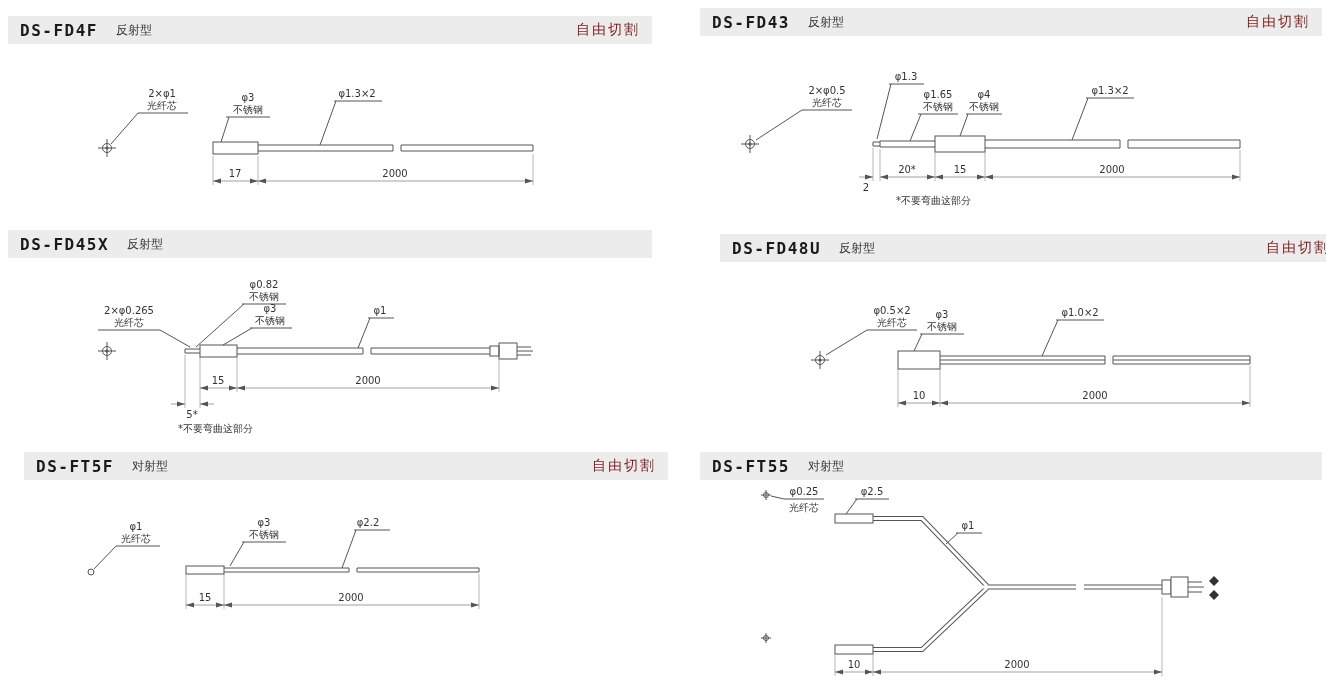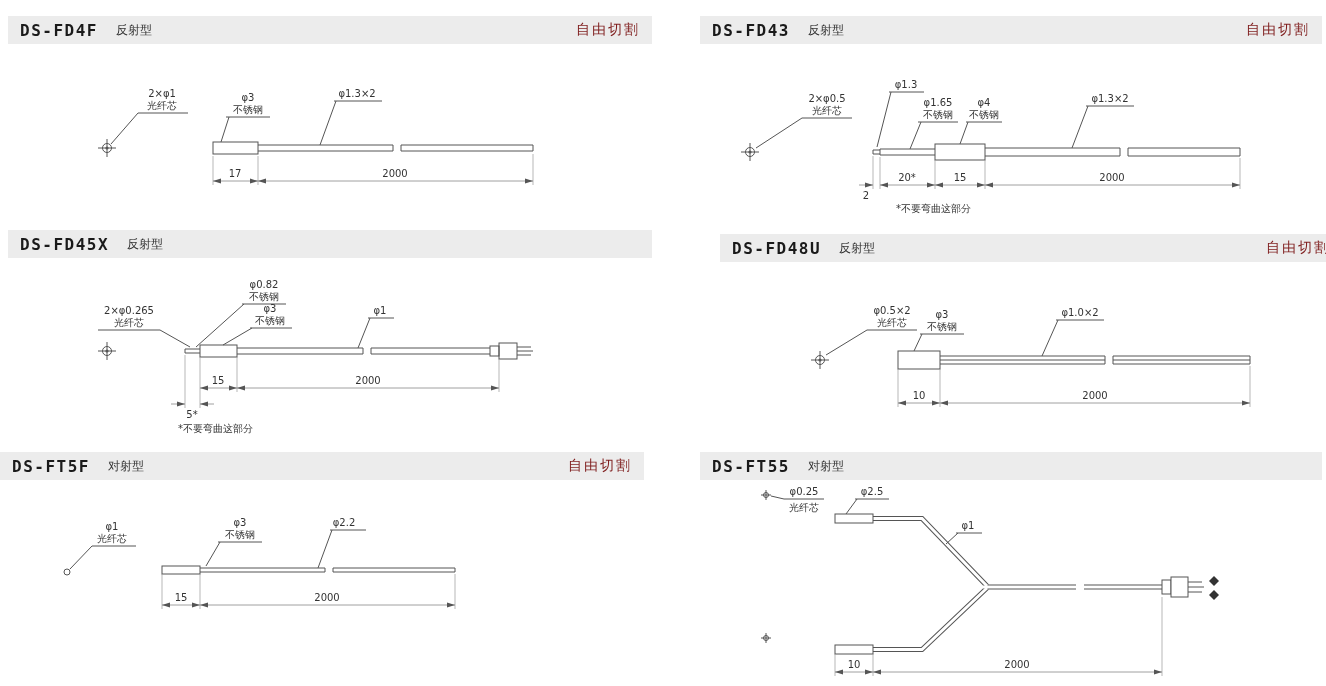--- a/index.html
+++ b/index.html
@@ -81,21 +81,21 @@
         <line class="ext" x1="250" y1="112" x2="250" y2="141"></line>
         <line class="ext" x1="525" y1="110" x2="525" y2="141"></line>
         <line x1="205" y1="137" x2="250" y2="137" marker-start="url(#aS)" marker-end="url(#aE)"></line>
         <line x1="250" y1="137" x2="525" y2="137" marker-start="url(#aS)" marker-end="url(#aE)"></line>
         <text x="227" y="133" text-anchor="middle">17</text>
         <text x="387" y="133" text-anchor="middle">2000</text>
       </g>
     </svg>
   </div>
 
-  <div class="panel" style="left:700px;top:16px;width:622px;height:212px">
+  <div class="panel" style="left:700px;top:8px;width:622px;height:212px">
     <div class="phead">
       <span class="model">DS-FD43</span>
       <span class="ptype">反射型</span>
       <span class="badge">自由切割</span>
     </div>
     <svg class="drawing" width="622" height="184" viewBox="0 0 622 184">
       <g class="draw">
         <circle cx="50" cy="108" r="4.5"></circle>
         <line x1="41" y1="108" x2="59" y2="108"></line>
         <line x1="50" y1="99" x2="50" y2="117"></line>
@@ -241,21 +241,21 @@
         <line class="ext" x1="220" y1="107" x2="220" y2="145"></line>
         <line class="ext" x1="530" y1="104" x2="530" y2="145"></line>
         <line x1="178" y1="141" x2="220" y2="141" marker-start="url(#aS)" marker-end="url(#aE)"></line>
         <line x1="220" y1="141" x2="530" y2="141" marker-start="url(#aS)" marker-end="url(#aE)"></line>
         <text x="199" y="137" text-anchor="middle">10</text>
         <text x="375" y="137" text-anchor="middle">2000</text>
       </g>
     </svg>
   </div>
 
-  <div class="panel" style="left:0;top:452px;width:644px;height:215px">
+  <div class="panel" style="left:24px;top:452px;width:644px;height:215px">
     <div class="phead">
       <span class="model">DS-FT5F</span>
       <span class="ptype">对射型</span>
       <span class="badge">自由切割</span>
     </div>
     <svg class="drawing" width="644" height="206" viewBox="0 0 644 206">
       <g class="draw">
         <circle cx="67" cy="92" r="3"></circle>
       </g>
       <g>

